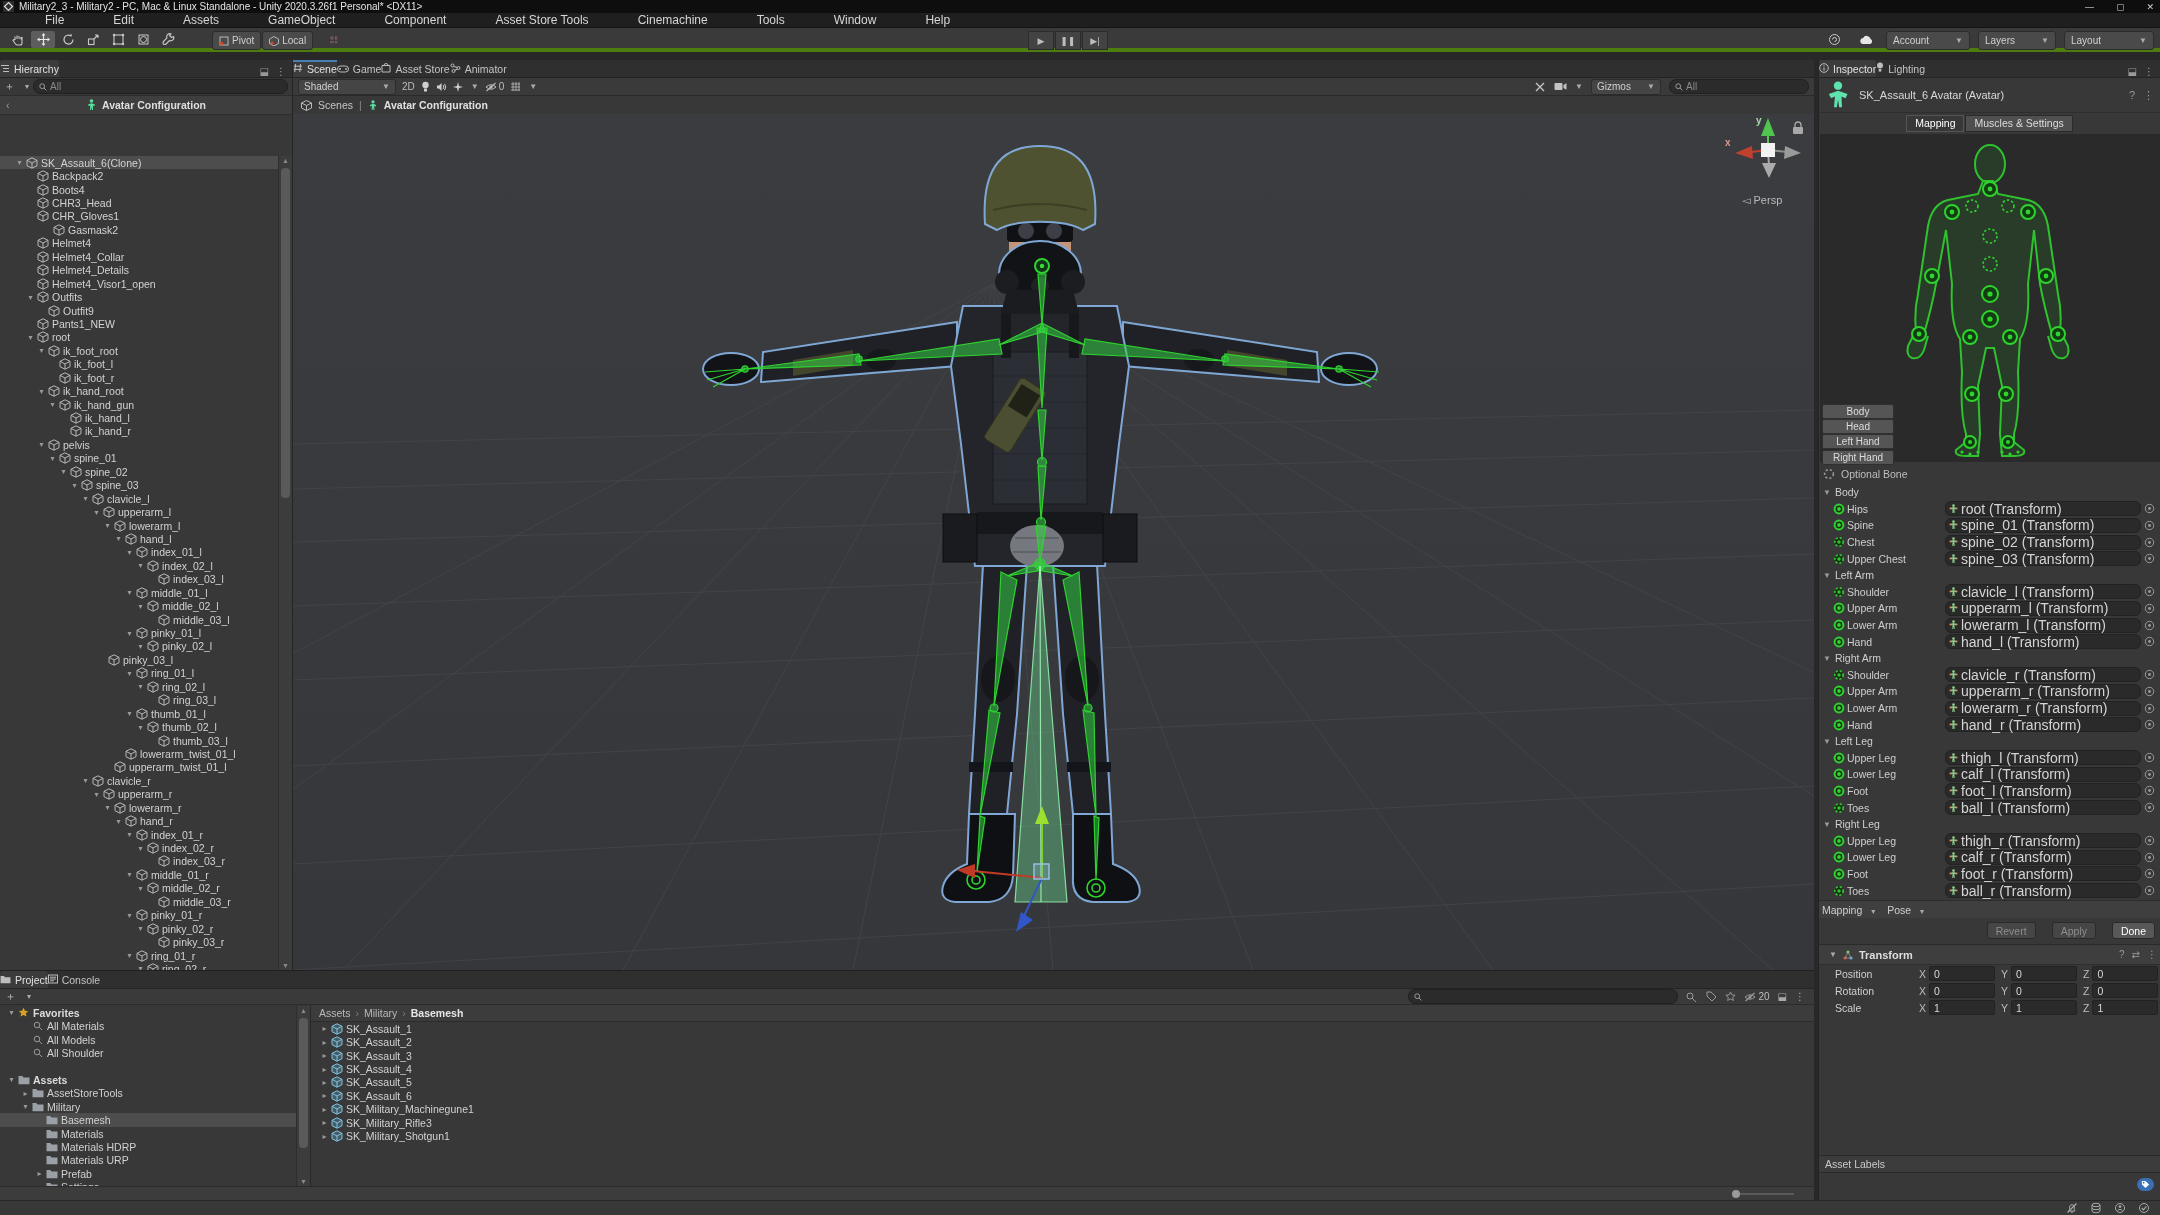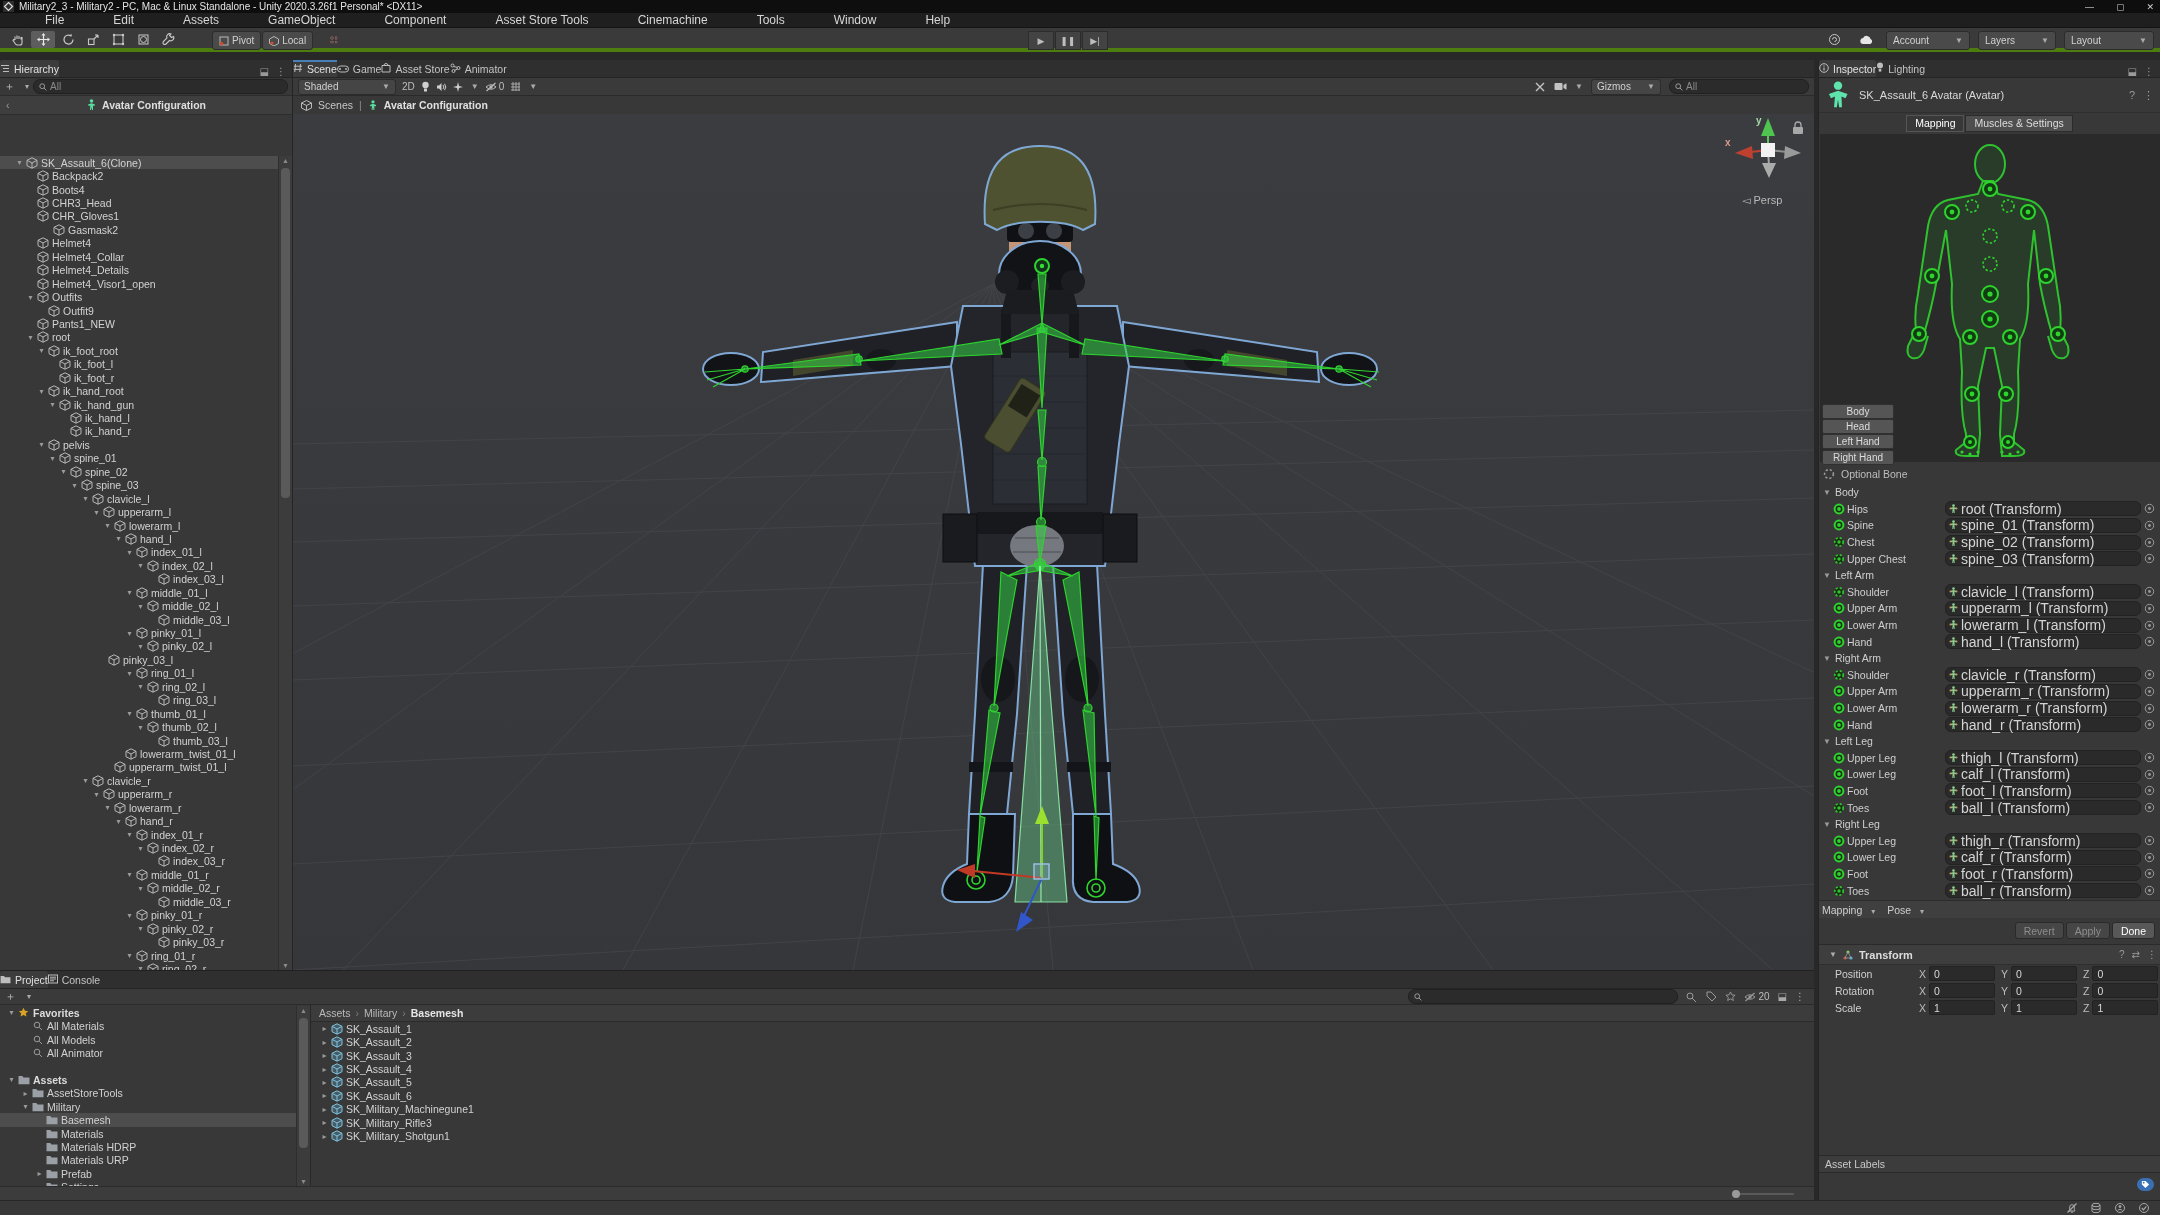--- a/index.html
+++ b/index.html
@@ -62,21 +62,21 @@
   .optrow{position:absolute;left:4px;top:408px;display:flex;align-items:center;gap:6px;color:#bdbdbd;font-size:10.5px;}
   .bonelist{position:absolute;left:0;top:424px;width:342px;}
   .bsec{height:16.6px;display:flex;align-items:center;gap:4px;padding-left:4px;color:#cfcfcf;font-size:10.5px;}
   .bsec .arr{font-size:8px;color:#999;}
   .brow{height:16.6px;display:flex;align-items:center;padding-left:14px;}
   .brow .ring{width:14px;flex:none;display:flex;align-items:center;}
   .brow .lbl{width:98px;flex:none;font-size:10.5px;color:#cfcfcf;}
   .bfield{flex:1;height:13px;background:#2a2a2a;border:1px solid #222;border-radius:6px;display:flex;align-items:center;gap:3px;padding:0 3px;font-size:14px;color:#d4d4d4;margin-right:3px;}
   .picker{width:13px;flex:none;margin-right:4px;display:flex;align-items:center;}
   .maprow{position:absolute;left:0;top:840px;width:342px;height:18px;background:#3f3f3f;border-top:1px solid #2c2c2c;display:flex;align-items:center;gap:4px;padding-left:3px;box-sizing:border-box;font-size:10.5px;color:#cfcfcf;}
-  .btnrow{position:absolute;right:5px;top:862px;display:flex;gap:2px;align-items:flex-end;}
+  .btnrow{position:absolute;right:5px;top:862px;display:flex;gap:16px;align-items:flex-end;}
   .ibtn{height:15px;padding:0 8px;border-radius:3px;border:1px solid #2a2a2a;background:#464646;color:#8d8d8d;font-size:10.5px;display:flex;align-items:center;}
   .ibtn.primary{background:#585858;color:#fff;}
   .comp{position:absolute;left:0;top:884px;width:342px;border-top:1px solid #2a2a2a;}
   .comphead{height:19px;background:#3e3e3e;display:flex;align-items:center;gap:5px;padding:0 4px;border-bottom:1px solid #2e2e2e;}
   .comphead .name{font-weight:bold;font-size:11px;color:#dcdcdc;}
   .comphead .right{margin-left:auto;display:flex;gap:7px;color:#9a9a9a;font-size:10px;}
   .trow{height:17px;display:flex;align-items:center;padding-left:16px;font-size:10.5px;}
   .trow .lbl{width:84px;flex:none;color:#cfcfcf;}
   .axis{display:flex;align-items:center;gap:3px;margin-right:6px;}
   .axis .al{color:#bdbdbd;}
@@ -1876,21 +1876,21 @@
           <span style="">All Models</span>
         </div>
         <div class="row" style="padding-left:20px">
           <span class="arr"></span>
           <span class="ic">
             <svg width="10" height="10" viewBox="0 0 10 10">
               <circle cx="4" cy="4" r="2.8" fill="none" stroke="#9a9a9a"></circle>
               <path d="M6.2 6.2 L9 9" stroke="#9a9a9a"></path>
             </svg>
           </span>
-          <span style="">All Animator</span>
+          <span style="">All Shoulder</span>
         </div>
         <div class="row" style="height:13.4px"></div>
         <div class="row" style="padding-left:6px">
           <span class="arr">▾</span>
           <span class="ic">
             <svg width="12" height="10" viewBox="0 0 12 10">
               <path d="M0.5 1 h3.8 l1.2 1.6 h6 V9.3 H0.5 Z" fill="#9aa0a5"></path>
             </svg>
           </span>
           <span style="font-weight:bold;color:#dcdcdc">Assets</span>

